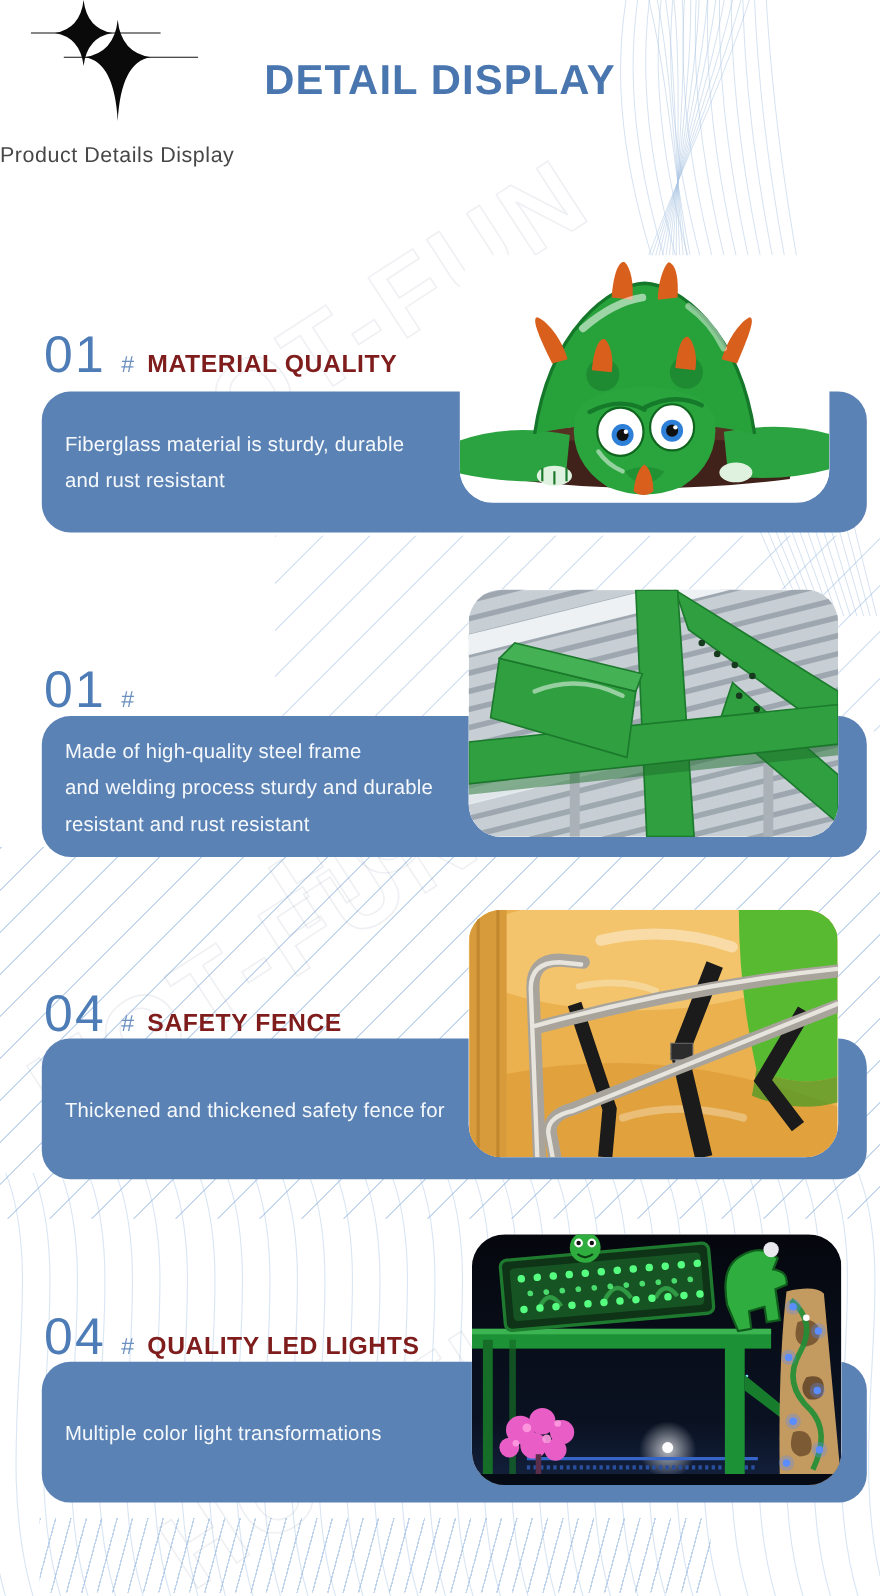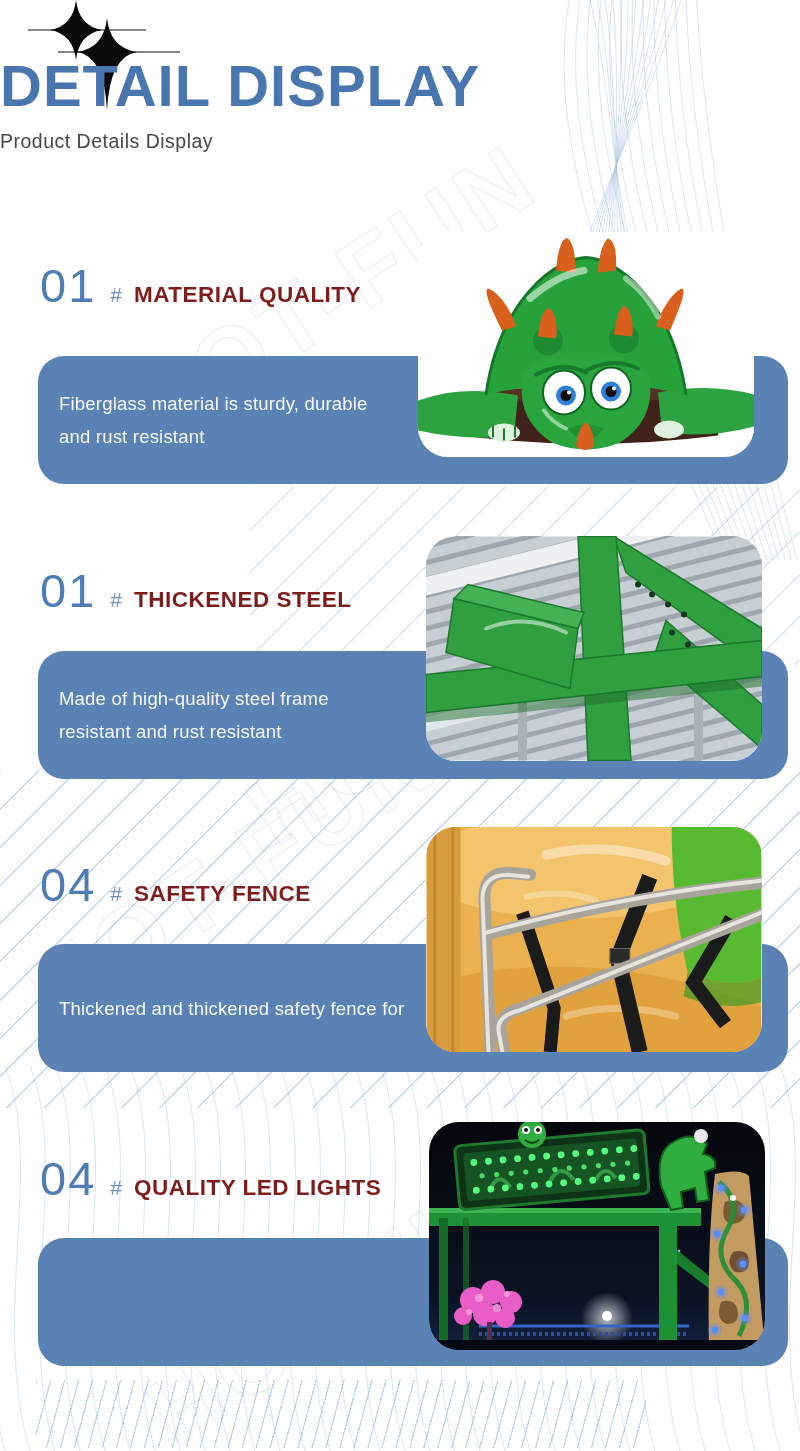--- a/index.html
+++ b/index.html
@@ -18,27 +18,27 @@
   .stripes-b{left:0;top:770px;width:800px;height:338px;
     background:repeating-linear-gradient(135deg,rgba(142,178,222,.5) 0 1.4px,transparent 1.4px 27px);}
   .stripes-c{left:36px;top:1380px;width:610px;height:68px;
     background:repeating-linear-gradient(105deg,rgba(142,178,222,.55) 0 1.3px,transparent 1.3px 13.5px);}
   .wm{position:absolute;z-index:0;font-weight:bold;font-size:95px;letter-spacing:6px;
       color:transparent;-webkit-text-stroke:1.5px rgba(120,135,160,.12);
       transform:rotate(-33deg);white-space:nowrap;pointer-events:none;}
 
   
   .sparkle{position:absolute;left:28px;top:0;width:160px;height:120px;z-index:2;}
-  h1{position:absolute;left:0;top:52px;width:100%;margin:0;z-index:2;
-     font-size:58px;font-weight:bold;letter-spacing:1px;color:#4a76b0;}
+  h1{position:absolute;left:0;top:52px;width:100%;margin:0;text-align:center;z-index:2;
+     font-size:38px;font-weight:bold;letter-spacing:1px;color:#4a76b0;}
   .subtitle{position:absolute;left:0;top:130px;width:100%;z-index:2;
      font-size:19.5px;color:#474747;letter-spacing:.5px;}
 
   
-  .sec-head{position:absolute;left:40px;z-index:2;display:flex;align-items:baseline;}
+  .sec-head{position:absolute;left:40px;z-index:2;display:flex;align-items:baseline;margin-top:36px;}
   .num{font-size:47px;color:#4e7cb6;letter-spacing:2px;}
   .hash{font-size:21px;color:#6b90c0;margin:0 12px 0 14px;}
   .stitle{font-size:22.5px;font-weight:bold;color:#7f1d1d;letter-spacing:.5px;}
   .panel{position:absolute;left:38px;width:750px;height:128px;background:#5b82b5;
          border-radius:26px;z-index:1;display:flex;flex-direction:column;justify-content:center;
          padding-left:21px;box-sizing:border-box;}
   .pline{font-size:18.5px;color:#f6f9fc;line-height:33px;letter-spacing:.2px;max-width:372px;}
   .card{position:absolute;width:336px;height:225px;border-radius:30px;overflow:hidden;
         z-index:2;background:#fff;}
   .card svg{display:block;width:100%;height:100%;}
@@ -175,24 +175,24 @@
       <path d="M158,214 C160,196 166,190 168,190 C172,192 176,202 176,214 Q167,221 158,214 Z" fill="#d95f1c"></path>
       <path d="M112,66 Q140,42 166,38" stroke="#ffffff" stroke-width="7" fill="none" opacity=".55" stroke-linecap="round"></path>
       <path d="M208,46 Q228,60 240,84" stroke="#ffffff" stroke-width="6" fill="none" opacity=".45" stroke-linecap="round"></path>
       <path d="M126,178 Q134,190 148,196" stroke="#fff" stroke-width="4" opacity=".5" fill="none" stroke-linecap="round"></path>
     </svg>
   </div>
 
   <div class="sec-head" style="top:563px">
     <span class="num">01</span>
     <span class="hash">#</span>
-    <span class="stitle">THICKENED STEEL</span>
   </div>
   <div class="panel" style="top:651px">
     <div class="pline">Made of high-quality steel frame</div>
+    <div class="pline">and welding process sturdy and durable</div>
     <div class="pline">resistant and rust resistant</div>
   </div>
   <div class="card" style="left:426px;top:536px">
     <svg viewBox="0 0 336 224">
       <rect width="336" height="224" fill="#c7ced4"></rect>
       <g id="roof" transform="rotate(-14 168 112)" stroke="#9aa4ac" stroke-width="5" opacity=".9">
           <line x1="-80" y1="-60" x2="420" y2="-60"></line>
           <line x1="-80" y1="-44" x2="420" y2="-44"></line>
           <line x1="-80" y1="-28" x2="420" y2="-28"></line>
           <line x1="-80" y1="-12" x2="420" y2="-12"></line>
@@ -279,20 +279,21 @@
       </g>
     </svg>
   </div>
 
   <div class="sec-head" style="top:1151px">
     <span class="num">04</span>
     <span class="hash">#</span>
     <span class="stitle">QUALITY LED LIGHTS</span>
   </div>
   <div class="panel" style="top:1238px">
+    <div class="pline">Multiple color light transformations</div>
   </div>
   <div class="card" style="left:429px;top:1122px;height:228px">
     <svg viewBox="0 0 336 228">
       <defs>
         <linearGradient id="sky" x1="0" y1="0" x2="0" y2="1">
           <stop offset="0" stop-color="#05070d"></stop>
             <stop offset=".75" stop-color="#0a1222"></stop>
             <stop offset="1" stop-color="#14223f"></stop>
         </linearGradient>
         <radialGradient id="glow">

